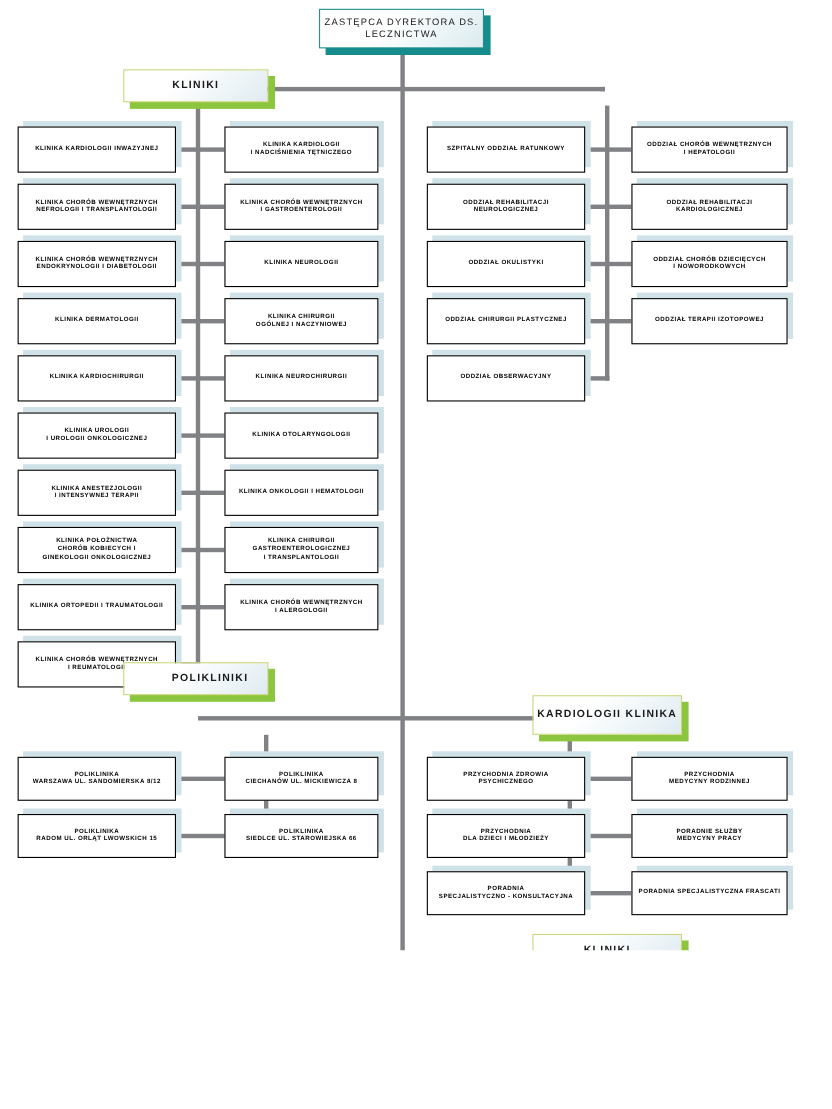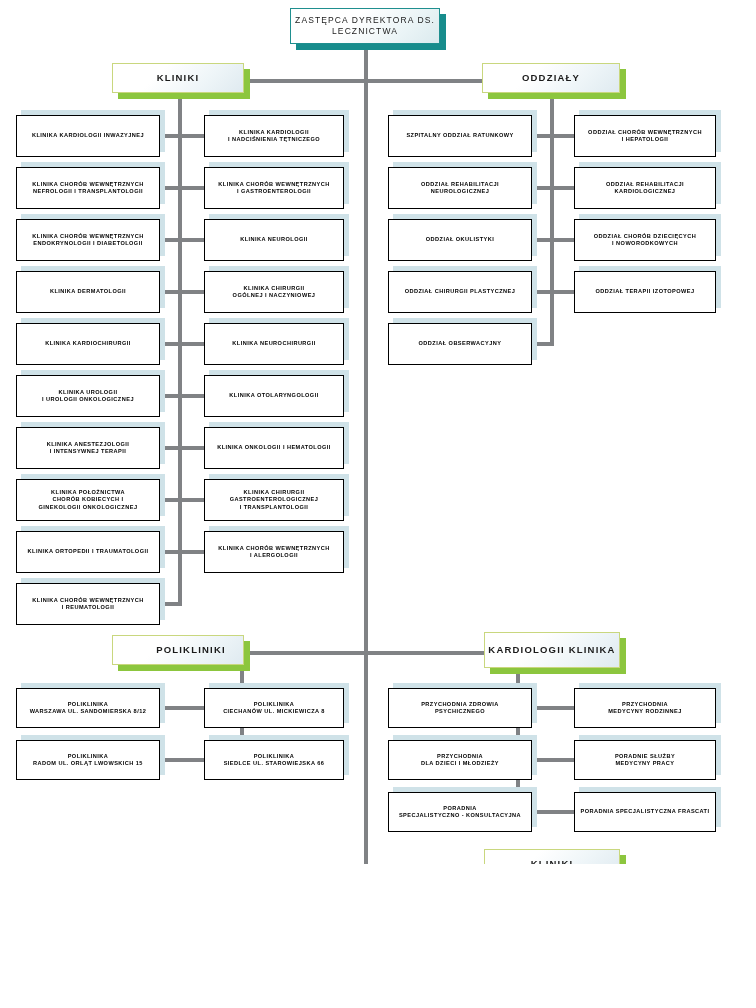--- a/index.html
+++ b/index.html
@@ -151,25 +151,22 @@
     <div>
       <span>ZASTĘPCA DYREKTORA</span>
       <span>DS. LECZNICTWA</span>
     </div>
   </div>
 
   <div class="hdr" style="left:112px;top:63px;width:132px;height:30px;">
     <span>KLINIKI</span>
   </div>
 
-  <div class="hdr" style="left:482px;top:63px;width:138px;height:30px;">
-    <span>ODDZIAŁY</span>
-  </div>
-
-  <div class="hdr" style="left:112px;top:635px;width:132px;height:30px;padding-left:26px;">
+
+  <div class="hdr" style="left:112px;top:602px;width:132px;height:30px;padding-left:26px;">
     <span>POLIKLINIKI</span>
   </div>
 
   <div class="hdr" style="left:484px;top:632px;width:136px;height:36px;">
     <div>
       <span>KARDIOLOGII</span>
       <span>KLINIKA</span>
     </div>
   </div>
 

